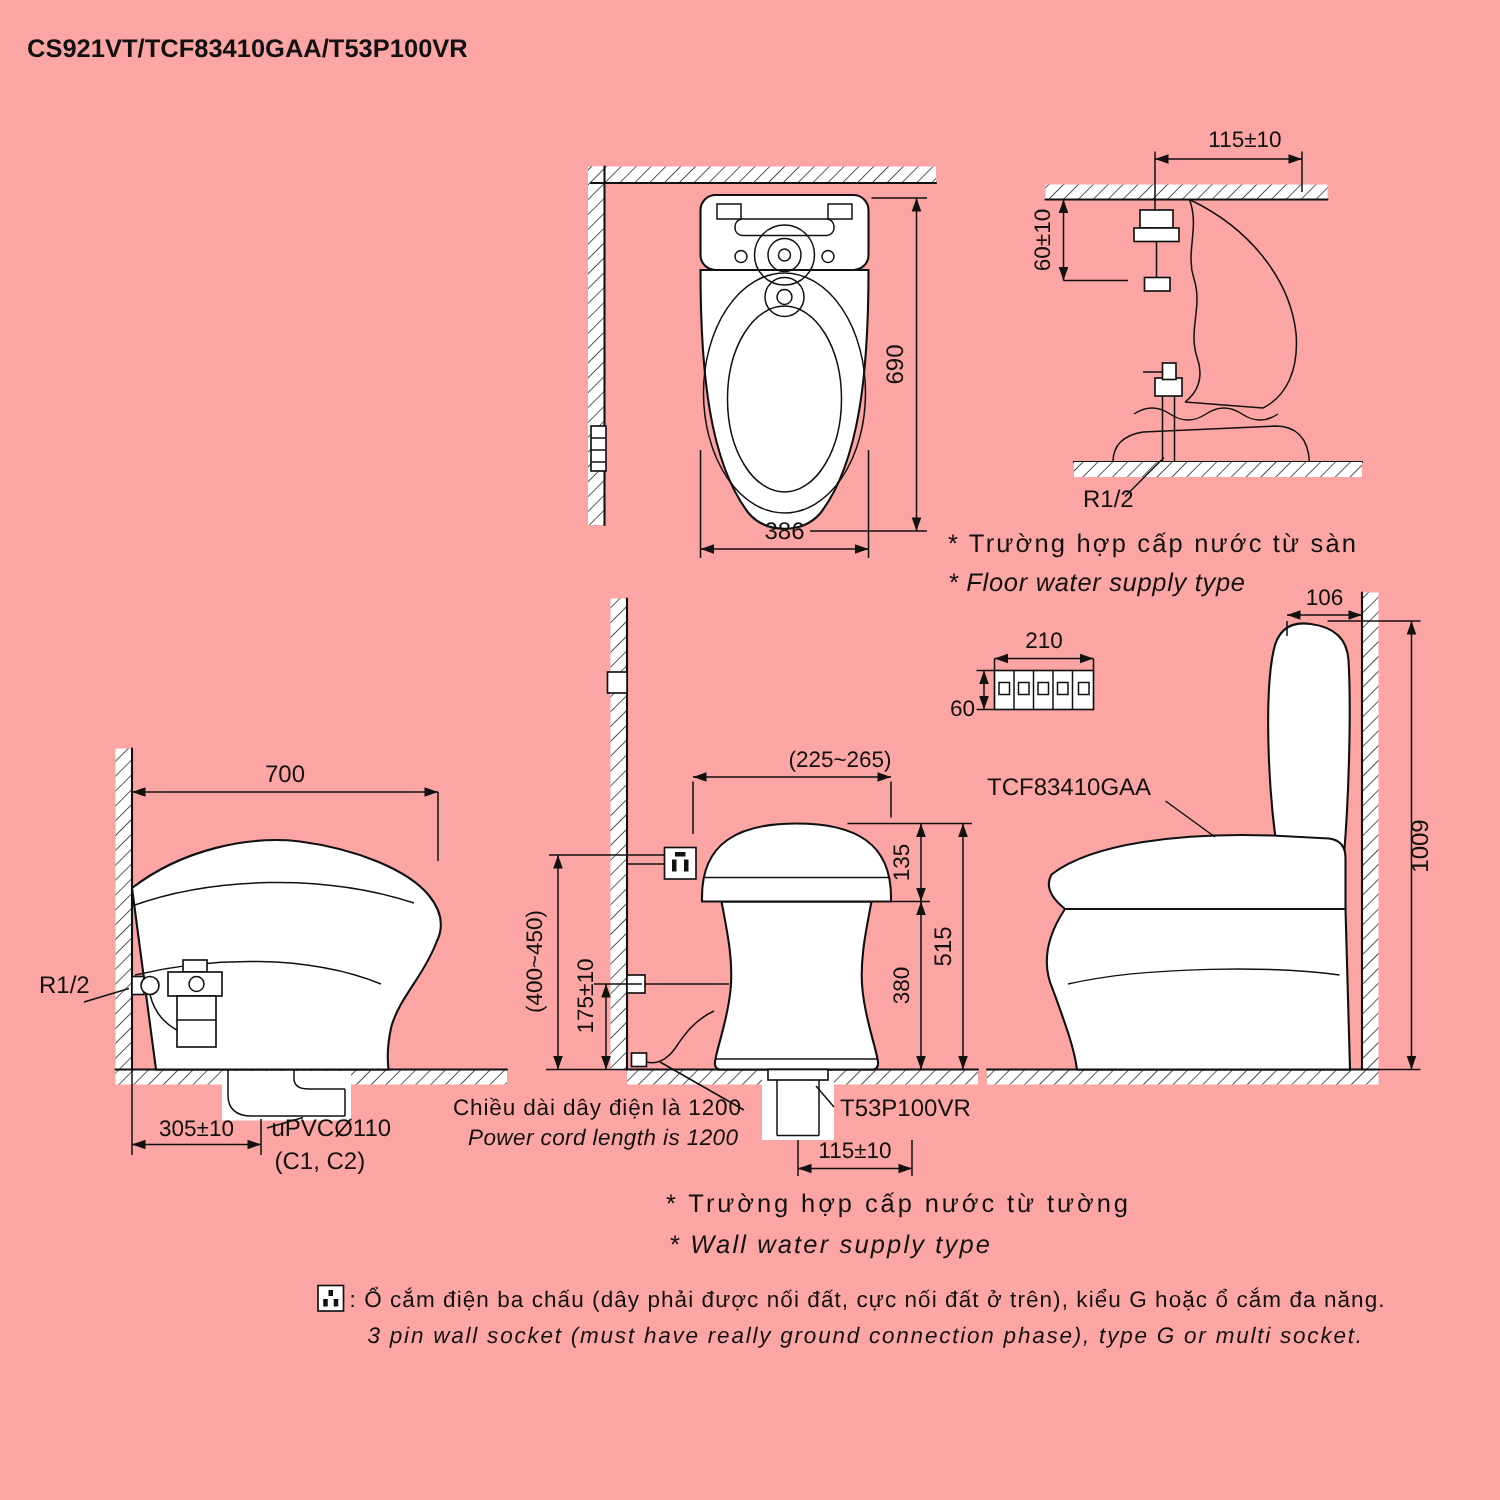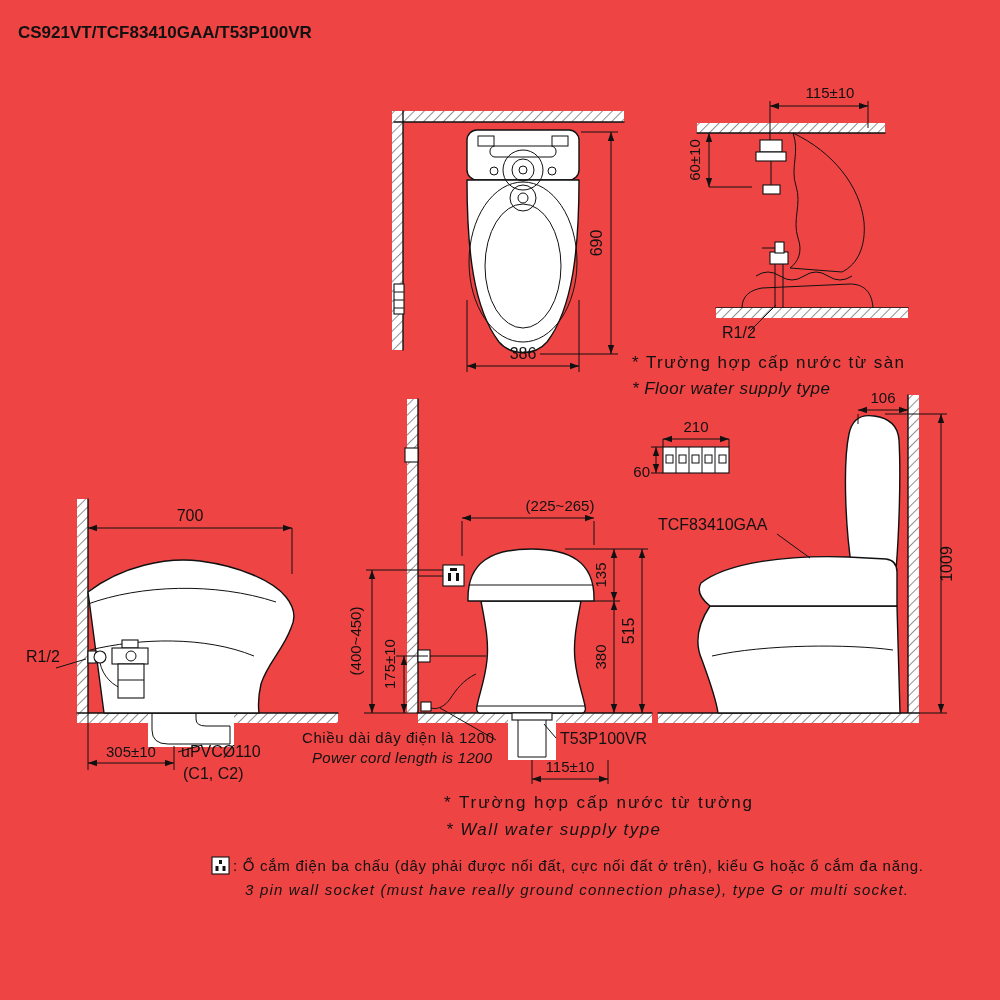--- a/index.html
+++ b/index.html
@@ -1,16 +1,16 @@
 <!DOCTYPE html>
 <html><head>
 <meta charset="utf-8">
 <style>
   html,body{margin:0;padding:0;background:#fff;}
-  .sheet{position:relative;width:1000px;height:1000px;background:#ef4444;font-family:"Liberation Sans",sans-serif;overflow:hidden;}
+  .sheet{position:relative;width:1000px;height:1000px;background:#fca5a5;font-family:"Liberation Sans",sans-serif;overflow:hidden;}
   svg{display:block;}
   svg text{fill:#111;font-family:"Liberation Sans",sans-serif;}
   .ln{fill:none;stroke:#111;stroke-width:1.4;stroke-linecap:round;stroke-linejoin:round;}
   .body{fill:#fff;stroke:#111;stroke-width:1.4;stroke-linejoin:round;}
   .thin{fill:none;stroke:#111;stroke-width:1;}
   .wht{fill:#fff;stroke:#111;stroke-width:1.1;}
   .dim{fill:none;stroke:#111;stroke-width:1;}
   .hatch{fill:url(#hatch);stroke:none;}
   .t15{font-size:15px;}
   .t16{font-size:16px;}

